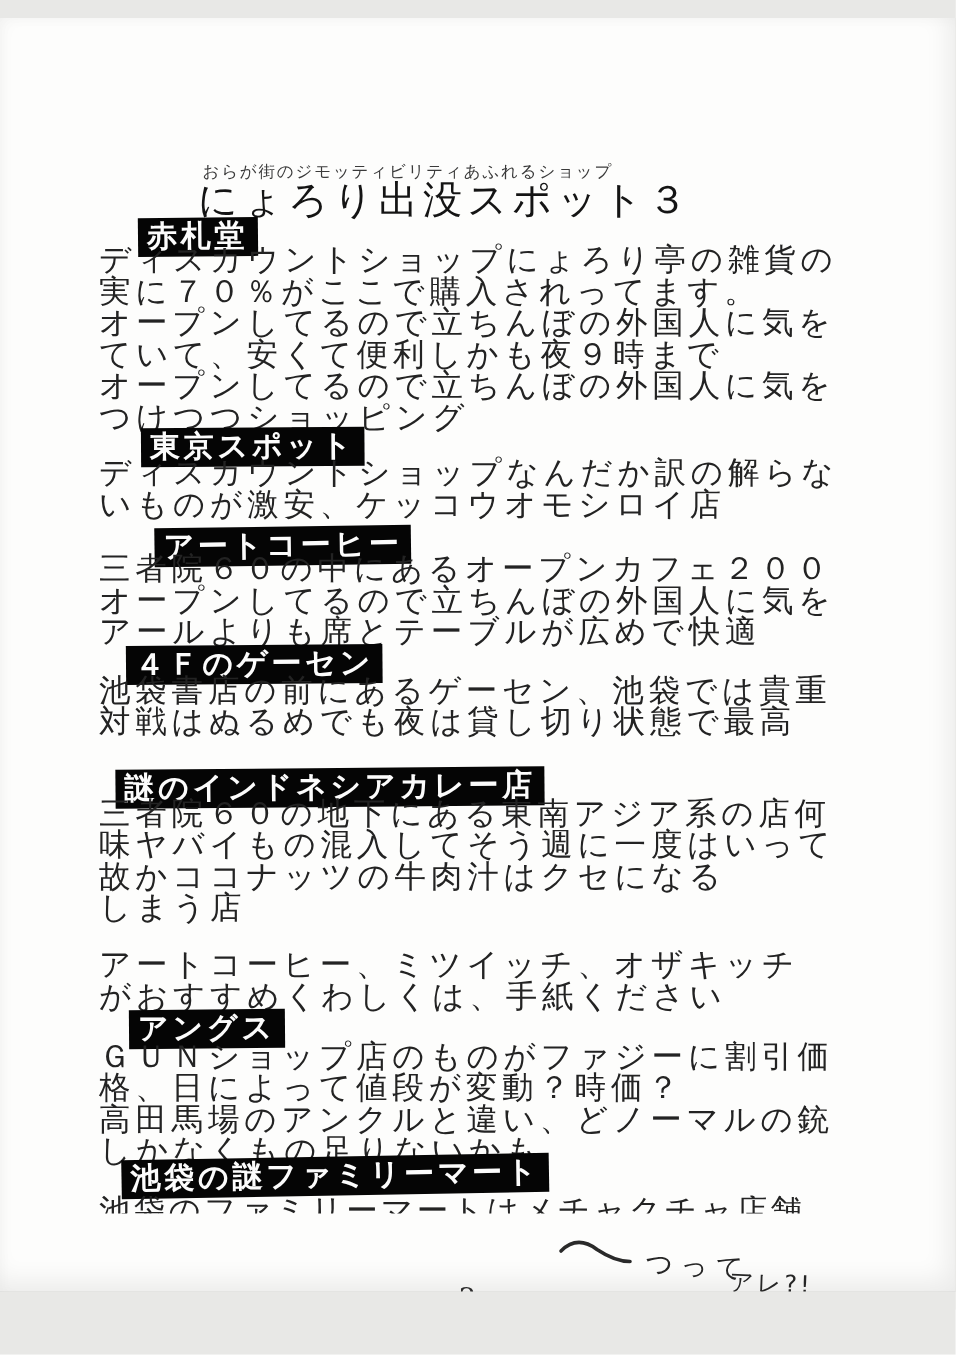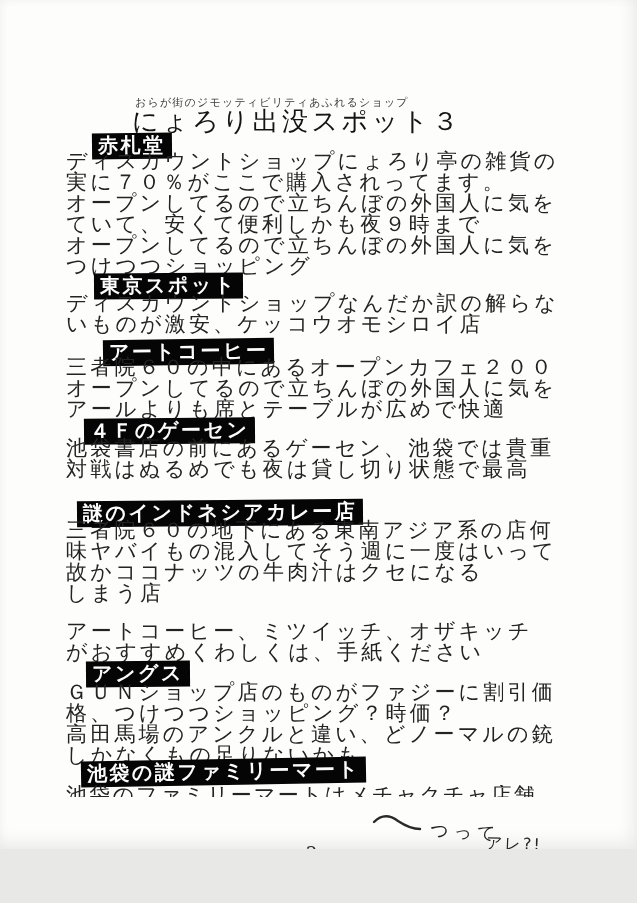--- a/index.html
+++ b/index.html
@@ -1,19 +1,19 @@
 <!DOCTYPE html>
 <html lang="ja"><head>
 <meta charset="utf-8">
 <style>
   html,body{margin:0;padding:0;background:#e8e8e6;}
   .page{
     position:relative;
     width:637px;height:849px;
-    margin:0 auto;
+    margin:12px auto;
     background:#fdfdfc;
     overflow:hidden;
     box-shadow:inset -5px -7px 16px rgba(0,0,0,0.07), inset 2px 2px 8px rgba(0,0,0,0.02);
     font-family:"DejaVu Serif","Liberation Serif",serif;
     color:#1d1d1d;
   }
   .header-note{
     position:absolute;left:135px;top:95px;
     font-size:11px;letter-spacing:1.2px;color:#3a3a3a;
     white-space:nowrap;
@@ -114,21 +114,21 @@
     <div class="lines" style="padding-top:23px">
       <div class="line">アートコーヒー、ミツイッチ、オザキッチ</div>
       <div class="line">がおすすめくわしくは、手紙ください</div>
     </div>
   </div>
 
   <div class="sec" style="top:661px">
     <div class="heading-row"><span class="heading" style="margin-left:20px;transform:rotate(-0.5deg)">アングス</span></div>
     <div class="lines" style="padding-top:21px">
       <div class="line">ＧＵＮショップ店のものがファジーに割引価</div>
-      <div class="line">格、つけつつショッピング？時価？</div>
+      <div class="line">格、日によって値段が変動？時価？</div>
       <div class="line">高田馬場のアンクルと違い、どノーマルの銃</div>
       <div class="line">しかなくもの足りないかも</div>
     </div>
   </div>
 
   <div class="sec" style="top:759px">
     <div class="heading-row"><span class="heading" style="margin-left:15px;transform:rotate(-1deg)">池袋の謎ファミリーマート</span></div>
     <div class="lines" style="padding-top:26px">
       <div class="cutoff-wrap">
         <div class="line">池袋のファミリーマートはメチャクチャ店舗</div>

